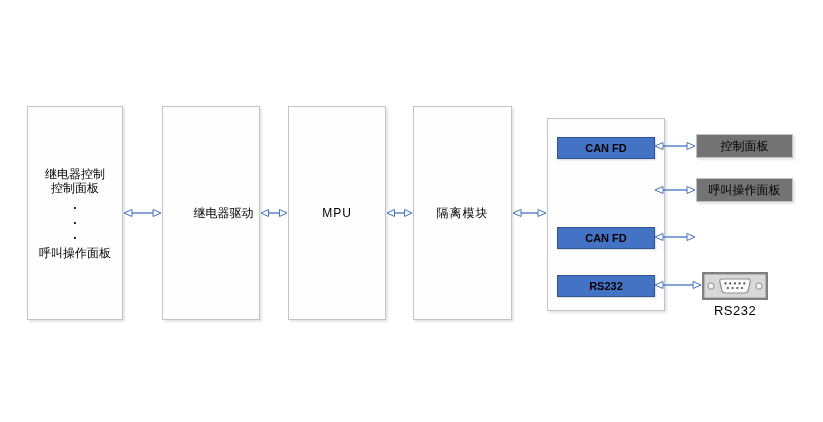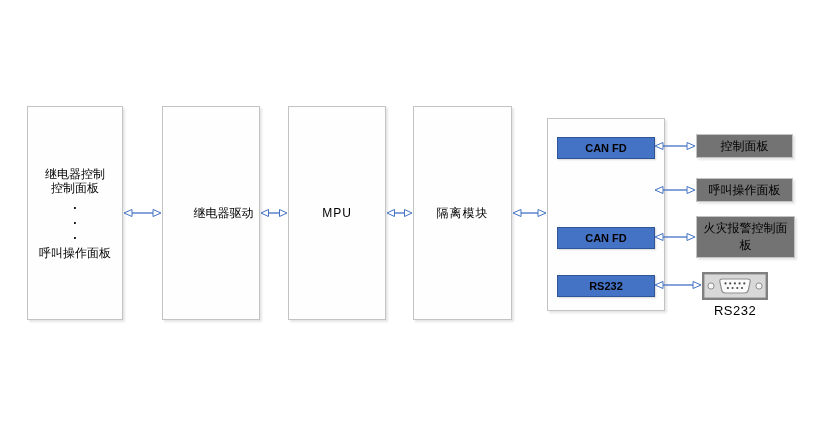--- a/index.html
+++ b/index.html
@@ -84,23 +84,20 @@
       <span>RS232</span>
     </div>
   </div>
 
   <div class="rbox rbox1">
     <span>控制面板</span>
   </div>
   <div class="rbox rbox2">
     <span>呼叫操作面板</span>
   </div>
-  <div class="rbox rbox3">
-    <span>火灾报警控制面板</span>
-  </div>
 
   <svg class="connector" width="66" height="28" viewBox="0 0 66 28">
     <rect x="1.2" y="1.2" width="63.6" height="25.6" fill="#d8d8d8" stroke="#808080" stroke-width="2.4"></rect>
     <circle cx="9" cy="14" r="3.1" fill="#f5f5f5" stroke="#8f8f8f" stroke-width="1"></circle>
     <circle cx="57" cy="14" r="3.1" fill="#f5f5f5" stroke="#8f8f8f" stroke-width="1"></circle>
     <path d="M20.5 7 L45.5 7 Q48.8 7 48.1 9.8 L46.3 18.2 Q45.7 21 42.6 21 L23.4 21 Q20.3 21 19.7 18.2 L17.9 9.8 Q17.2 7 20.5 7 Z" fill="#fbfbfb" stroke="#8f8f8f" stroke-width="1.2"></path>
     <g fill="#4d4d4d">
       <circle cx="23.5" cy="11.4" r="1.1"></circle>
         <circle cx="28.2" cy="11.4" r="1.1"></circle>
       <circle cx="32.9" cy="11.4" r="1.1"></circle>

